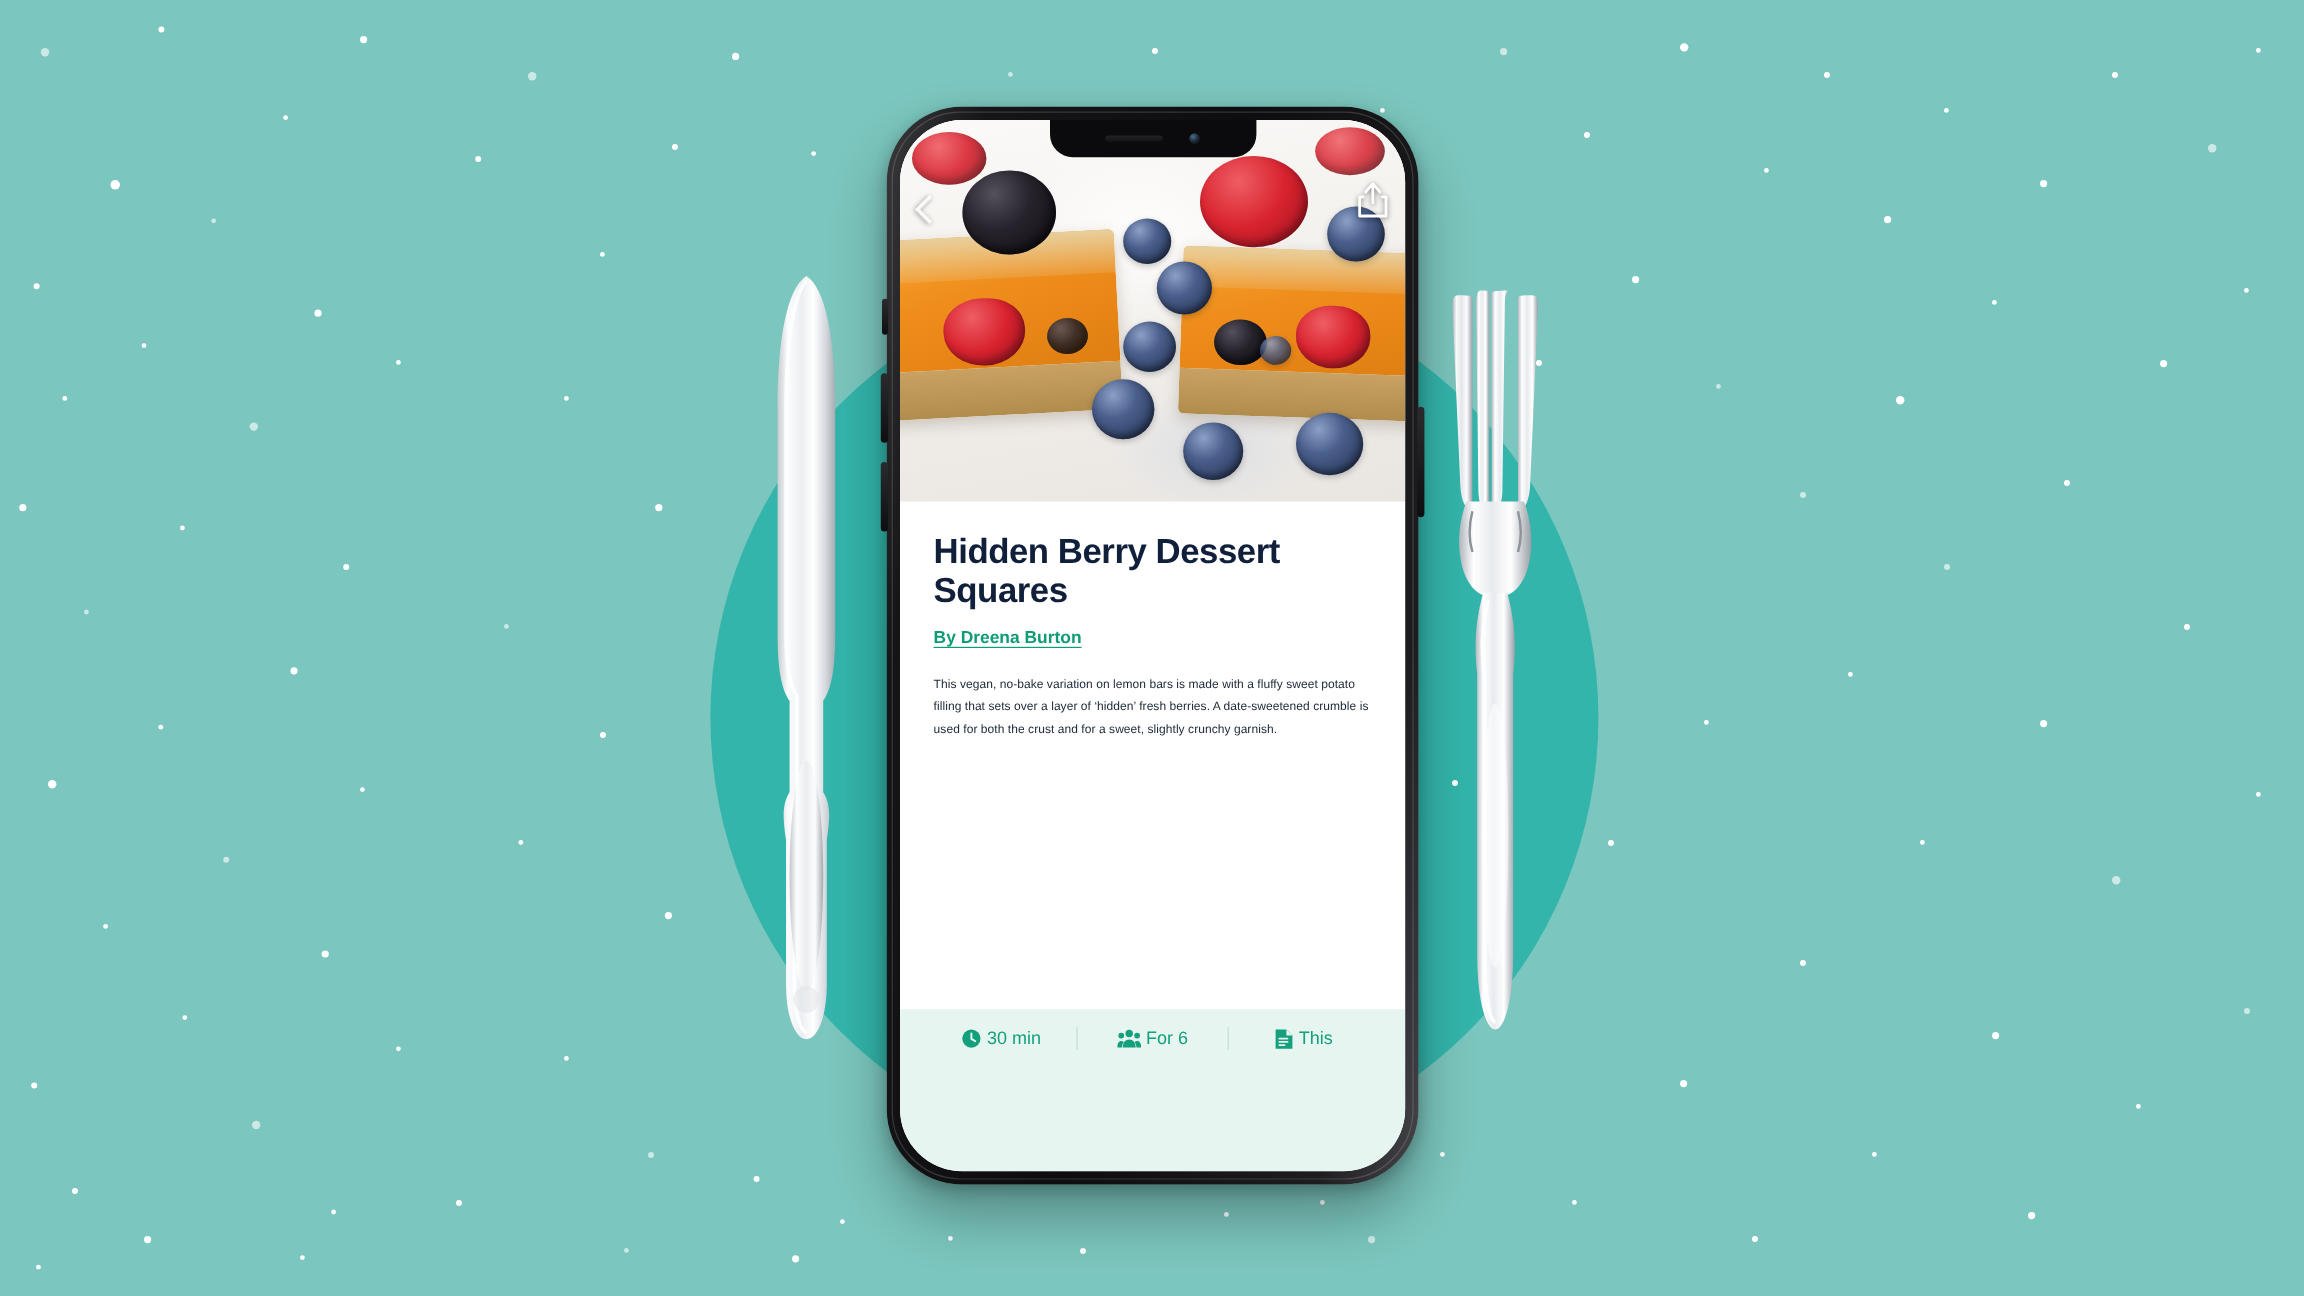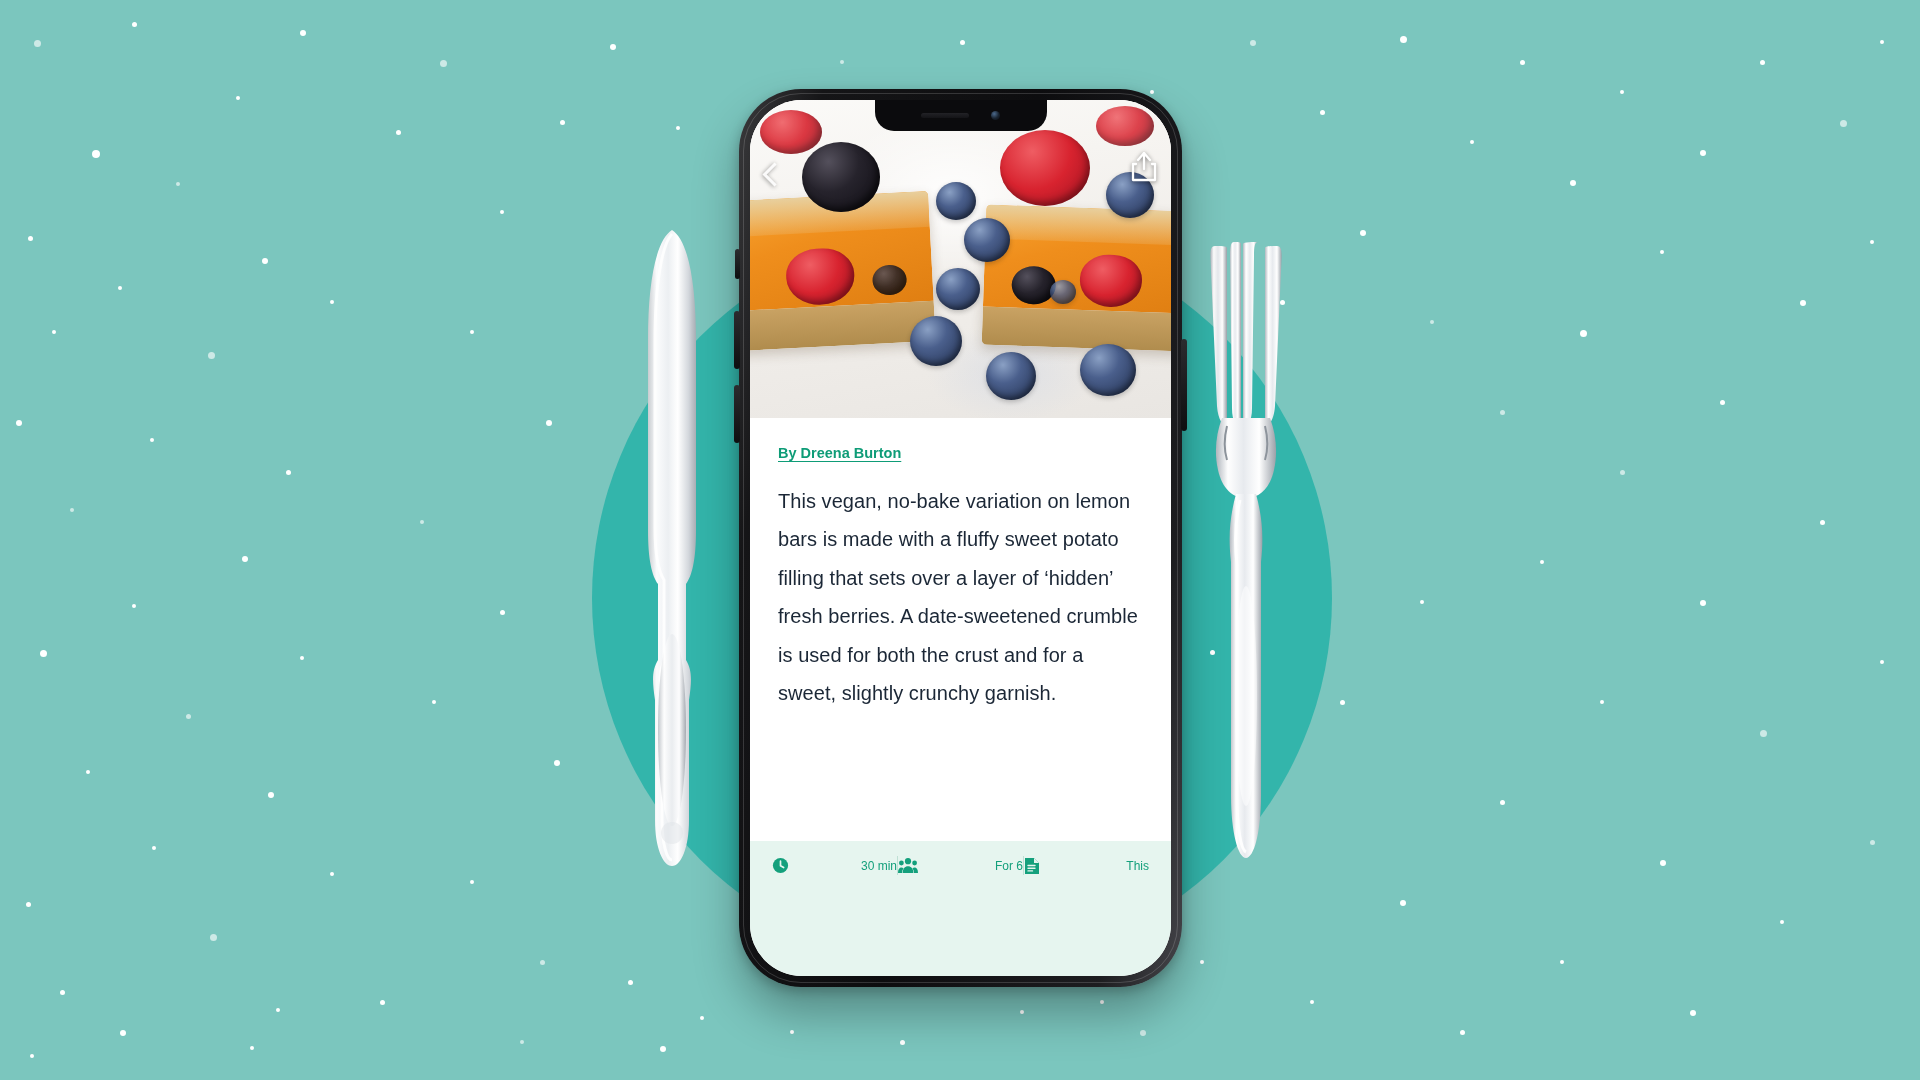--- a/index.html
+++ b/index.html
@@ -137,31 +137,31 @@
   .recipe-title{
     font-size:29px; line-height:1.14; font-weight:800;
     color:#10203b; letter-spacing:-.4px; margin-bottom:13px;
   }
   .byline{
     display:inline-block; font-size:14.5px; font-weight:700;
     color:#0e9c77; text-decoration:underline; text-underline-offset:3px;
     cursor:pointer; margin-bottom:21px;
   }
   .desc{
-    font-size:20px; line-height:1.92; color:#1b2736; letter-spacing:.05px;
+    font-size:10px; line-height:1.92; color:#1b2736; letter-spacing:.05px;
   }
 
   
   .meta{
     flex:0 0 auto; background:#e6f5ef;
     display:flex; align-items:center; padding:15px 22px;
   }
   .meta-item{
-    flex:1; display:flex; align-items:center; justify-content:space-between;
-    gap:4px; color:#14a07c; font-size:12px; cursor:pointer;
+    flex:1; display:flex; align-items:center; justify-content:center;
+    gap:4px; color:#14a07c; font-size:15px; cursor:pointer;
   }
   .meta-div{ width:1px; height:19px; background:#bfe0d4; }
   .meta svg{ display:block; }
 
   .meta-fill{ flex:0 0 86px; background:#e6f5ef; }
 
   
   #igb{
     position:absolute; left:27px; top:876px;
     width:172px; height:172px; border-radius:50%;
@@ -393,20 +393,21 @@
 
         <div class="hero-ov back-chev"></div>
         <svg class="hero-ov share-ic" viewBox="0 0 26 30">
           <path d="M13 1 L13 17 M13 1 L7 8 M13 1 L19 8" fill="none" stroke="#ffffff" stroke-width="2.3" stroke-linecap="round" stroke-linejoin="round"></path>
           <path d="M5 12 L2 12 L2 28 L24 28 L24 12 L21 12" fill="none" stroke="#ffffff" stroke-width="2.3" stroke-linecap="round" stroke-linejoin="round"></path>
         </svg>
       </div>
 
 
       <div class="content">
+        <h1 class="recipe-title">Hidden Berry Dessert Squares</h1>
         <a class="byline">By Dreena Burton</a>
         <p class="desc">This vegan, no-bake variation on lemon bars is made with a fluffy sweet potato filling that sets over a layer of ‘hidden’ fresh berries. A date-sweetened crumble is used for both the crust and for a sweet, slightly crunchy garnish.</p>
       </div>
 
       <div class="meta">
         <div class="meta-item">
           <svg width="17" height="17" viewBox="0 0 17 17">
             <circle cx="8.5" cy="8.5" r="7.6" fill="#14a07c"></circle>
             <path d="M8.5 4.2 L8.5 8.8 L11.6 10.6" fill="none" stroke="#e6f5ef" stroke-width="1.7" stroke-linecap="round" stroke-linejoin="round"></path>
           </svg>

